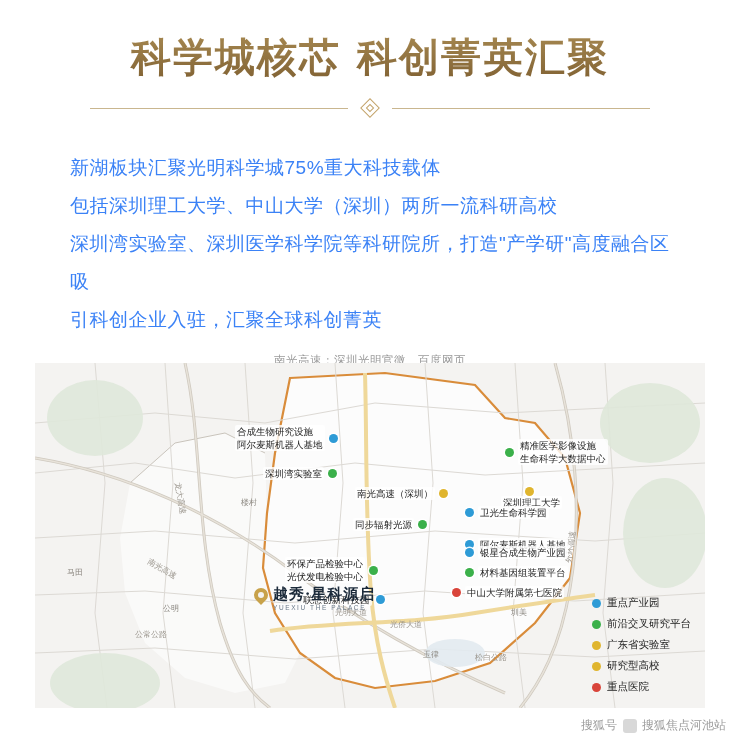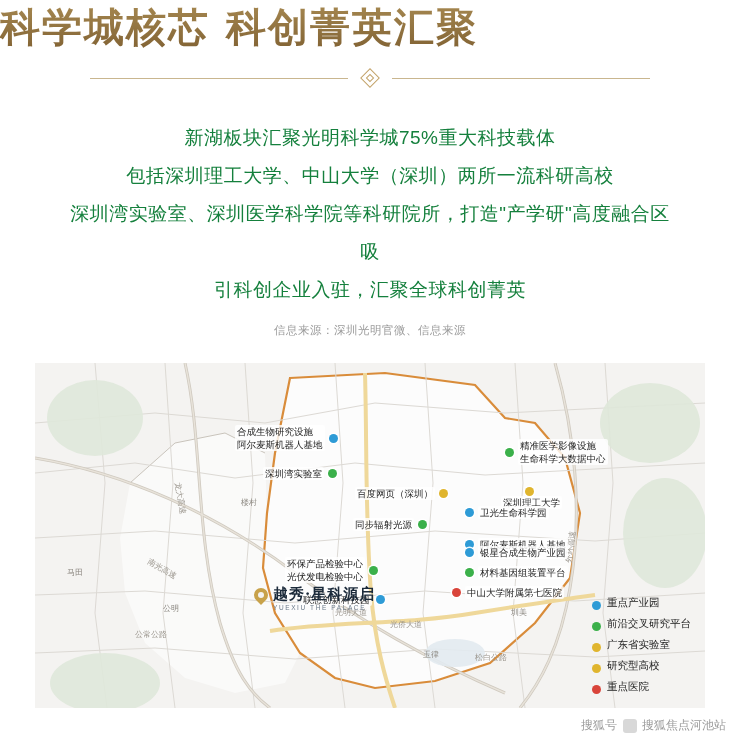--- a/index.html
+++ b/index.html
@@ -7,20 +7,22 @@
     width:740px;height:744px;
     background:#fff;
     font-family:"Liberation Sans","DejaVu Sans",sans-serif;
     overflow:hidden;
     position:relative;
   }
   .page{width:740px;height:744px;position:relative;}
 
   
   .title-wrap{
+    padding-top:30px;
+    text-align:center;
   }
   .main-title{
     font-family:"DejaVu Serif","Liberation Serif",serif;
     font-size:40px;
     letter-spacing:2px;
     color:#8a6a3a;
     font-weight:700;
     background:linear-gradient(180deg,#a88a52 0%,#7e5f31 100%);
     -webkit-background-clip:text;
     background-clip:text;
@@ -46,22 +48,22 @@
   }
   .title-rule .diamond:after{
     content:"";position:absolute;left:3px;top:3px;width:4px;height:4px;
     border:1px solid #c3a36a;
   }
 
   
   .copy{
     margin:34px auto 0;
     width:600px;
-    text-align:center;
-    color:#15803d;
+    text-align:left;
+    color:#3b82f6;
     font-size:19px;
     line-height:38px;
     letter-spacing:0.5px;
   }
   .copy p{margin:0;}
   .source{
     margin:14px auto 0;
     text-align:center;
     color:#9a9a9a;
     font-size:11.5px;
@@ -99,21 +101,21 @@
     padding:0 2px;
     border-radius:2px;
   }
   .poi .lbl .l2{display:block;}
 
   
   .legend{
     position:absolute;right:14px;bottom:14px;
     font-size:10.5px;color:#1d1d1d;
   }
-  .legend .row{display:flex;align-items:flex-end;margin-bottom:7px;}
+  .legend .row{display:flex;align-items:center;margin-bottom:7px;}
   .legend .row:last-child{margin-bottom:0;}
   .legend .dot{width:9px;height:9px;border-radius:50%;margin-right:6px;}
 
   
   .project{
     position:absolute;left:218px;top:222px;
     display:flex;align-items:center;
   }
   .project .pin{
     width:16px;height:20px;margin-right:4px;position:relative;
@@ -160,21 +162,21 @@
       <span class="line right"></span>
     </div>
   </div>
 
   <div class="copy">
     <p>新湖板块汇聚光明科学城75%重大科技载体</p>
     <p>包括深圳理工大学、中山大学（深圳）两所一流科研高校</p>
     <p>深圳湾实验室、深圳医学科学院等科研院所，打造"产学研"高度融合区吸</p>
     <p>引科创企业入驻，汇聚全球科创菁英</p>
   </div>
-  <div class="source">信息来源：深圳光明官微、信息来源</div>
+  <div class="source">南光高速：深圳光明官微、百度网页</div>
 
   <div class="map">
     <div class="map-bg"></div>
 
     <svg width="670" height="345">
 
       <path d="M255,15 L350,10 L440,22 L470,55 L500,60 L530,95 L545,150 L535,215 L500,260 L455,300 L400,318 L340,325 L300,315 L265,290 L240,250 L228,205 L232,150 L240,90 Z" fill="#ffffff" stroke="none" opacity="0.75"></path>
       <path d="M95,120 L140,80 L190,70 L230,90 L232,150 L228,205 L240,250 L265,290 L250,320 L200,330 L150,315 L110,280 L90,230 L85,175 Z" fill="#ffffff" stroke="none" opacity="0.55"></path>
 
       <path d="M255,15 L350,10 L440,22 L470,55 L500,60 L530,95 L545,150 L535,215 L500,260 L455,300 L400,318 L340,325 L300,315 L265,290 L240,250 L228,205 L232,150 L240,90 Z" fill="none" stroke="#d98c3a" stroke-width="2.2"></path>
@@ -253,21 +255,21 @@
         <span class="l2">生命科学大数据中心</span>
       </span>
     </div>
 
     <div class="poi right" style="left:228px;top:104px;">
       <span class="lbl">深圳湾实验室</span>
       <span class="dot" style="background:#3bb04a"></span>
     </div>
 
     <div class="poi right" style="left:320px;top:124px;">
-      <span class="lbl">百度网页（深圳）</span>
+      <span class="lbl">南光高速（深圳）</span>
       <span class="dot" style="background:#e0b52e"></span>
     </div>
 
     <div class="poi" style="left:466px;top:124px;flex-direction:column;">
       <span class="dot" style="background:#e0b52e"></span>
       <span class="lbl">深圳理工大学</span>
     </div>
 
     <div class="poi" style="left:430px;top:143px;">
       <span class="dot" style="background:#2e9bd6"></span>

